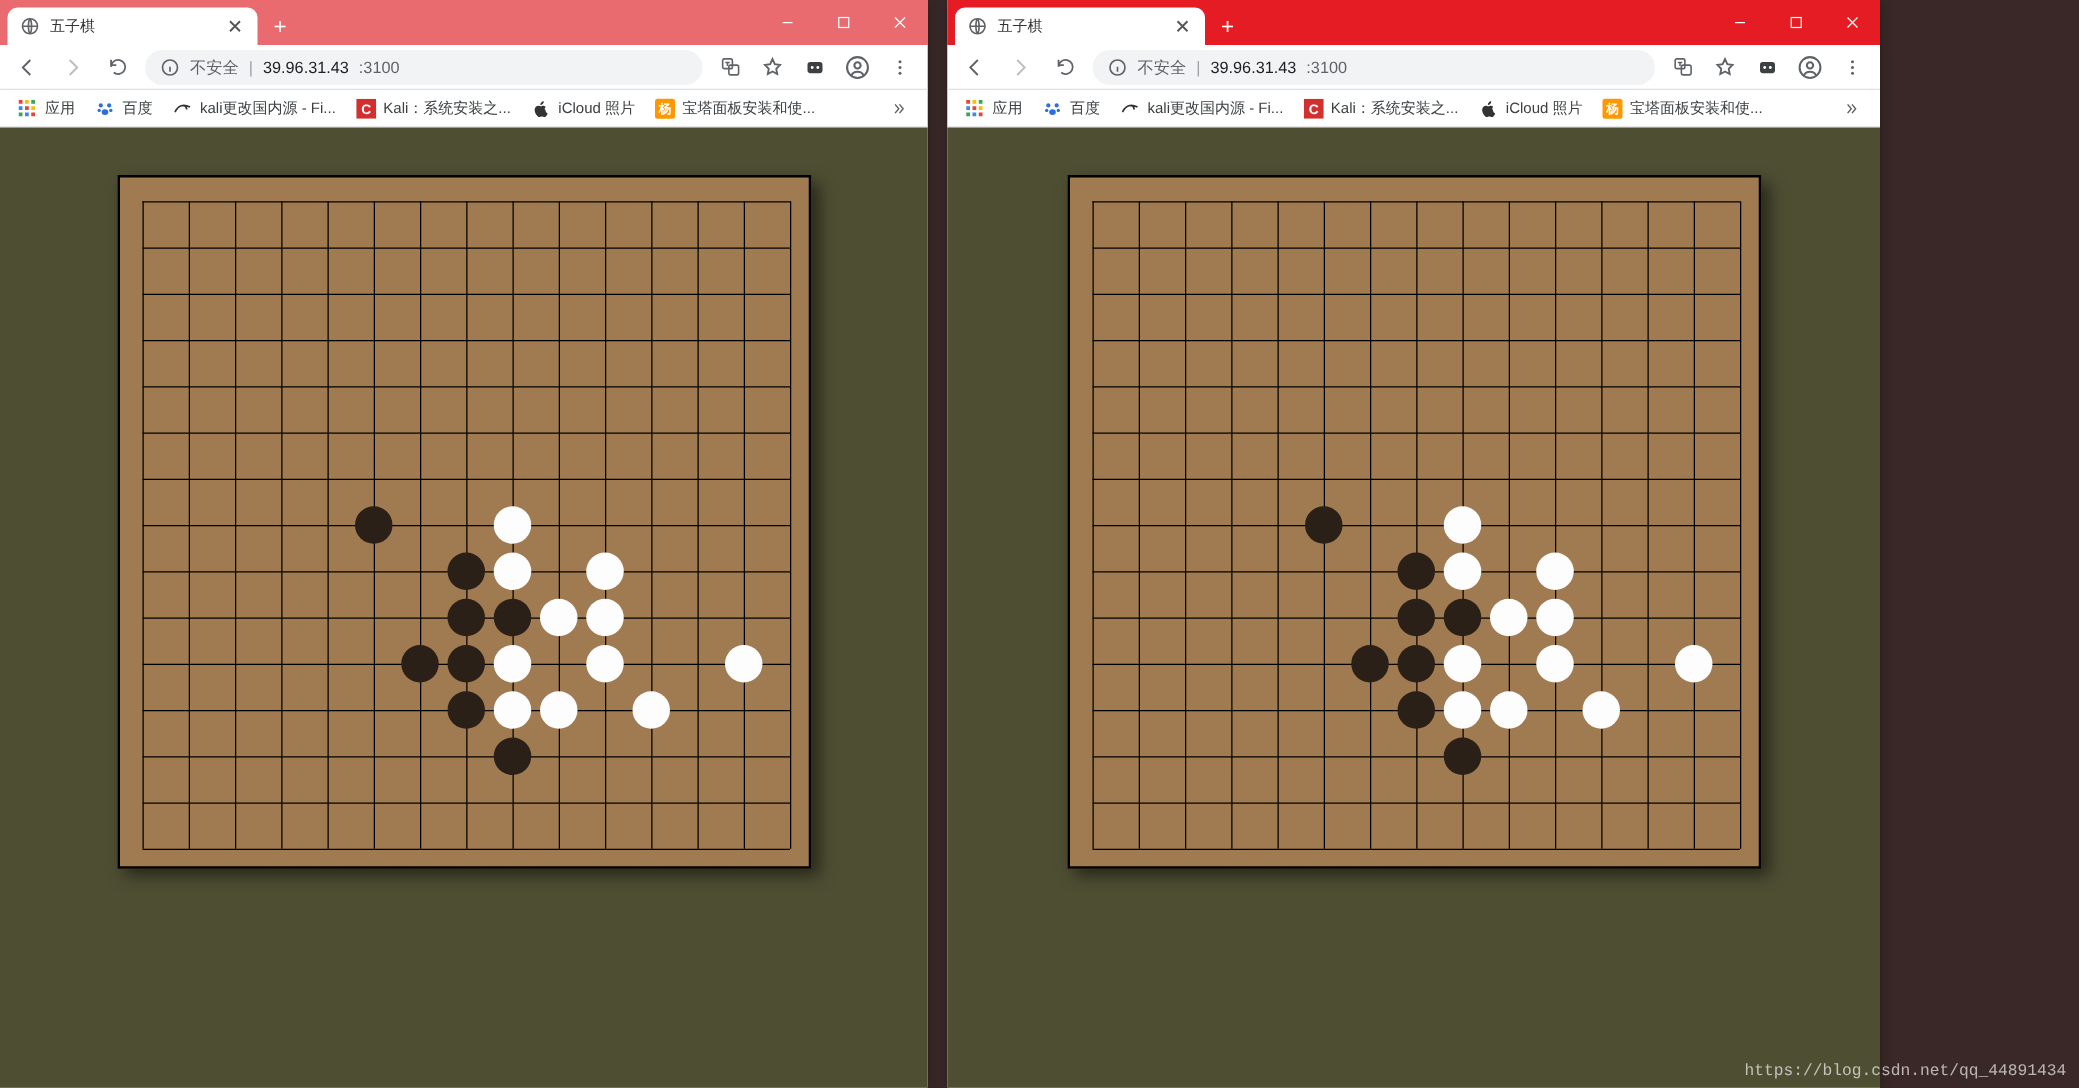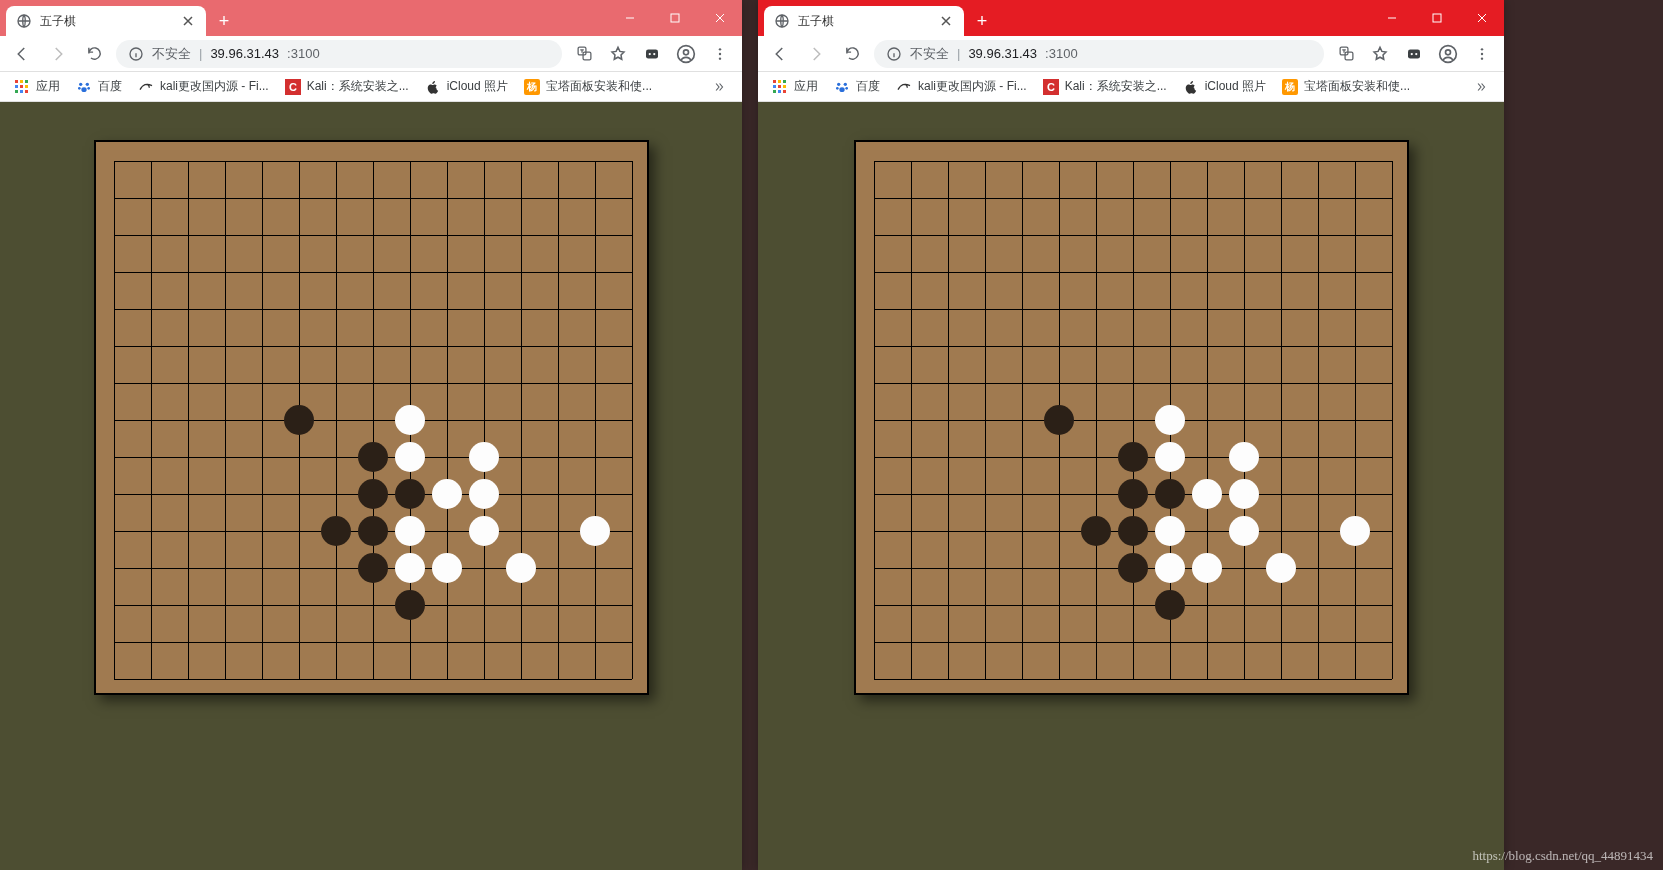--- a/index.html
+++ b/index.html
@@ -185,21 +185,21 @@
 }
 .stone.black { background: #2b2017; }
 .stone.white { background: #fdfdfd; }
 
 .watermark {
   position: absolute;
   right: 10px;
   bottom: 6px;
   color: rgba(255,255,255,.65);
   font-size: 13px;
-  font-family: Liberation Serif, serif;
+  font-family: Liberation Mono, monospace;
 }
 
 
 svg { display: block; }
 </style>
 </head>
 <body>
 
 <div class="windows">
     <div class="browser-window w-left">

